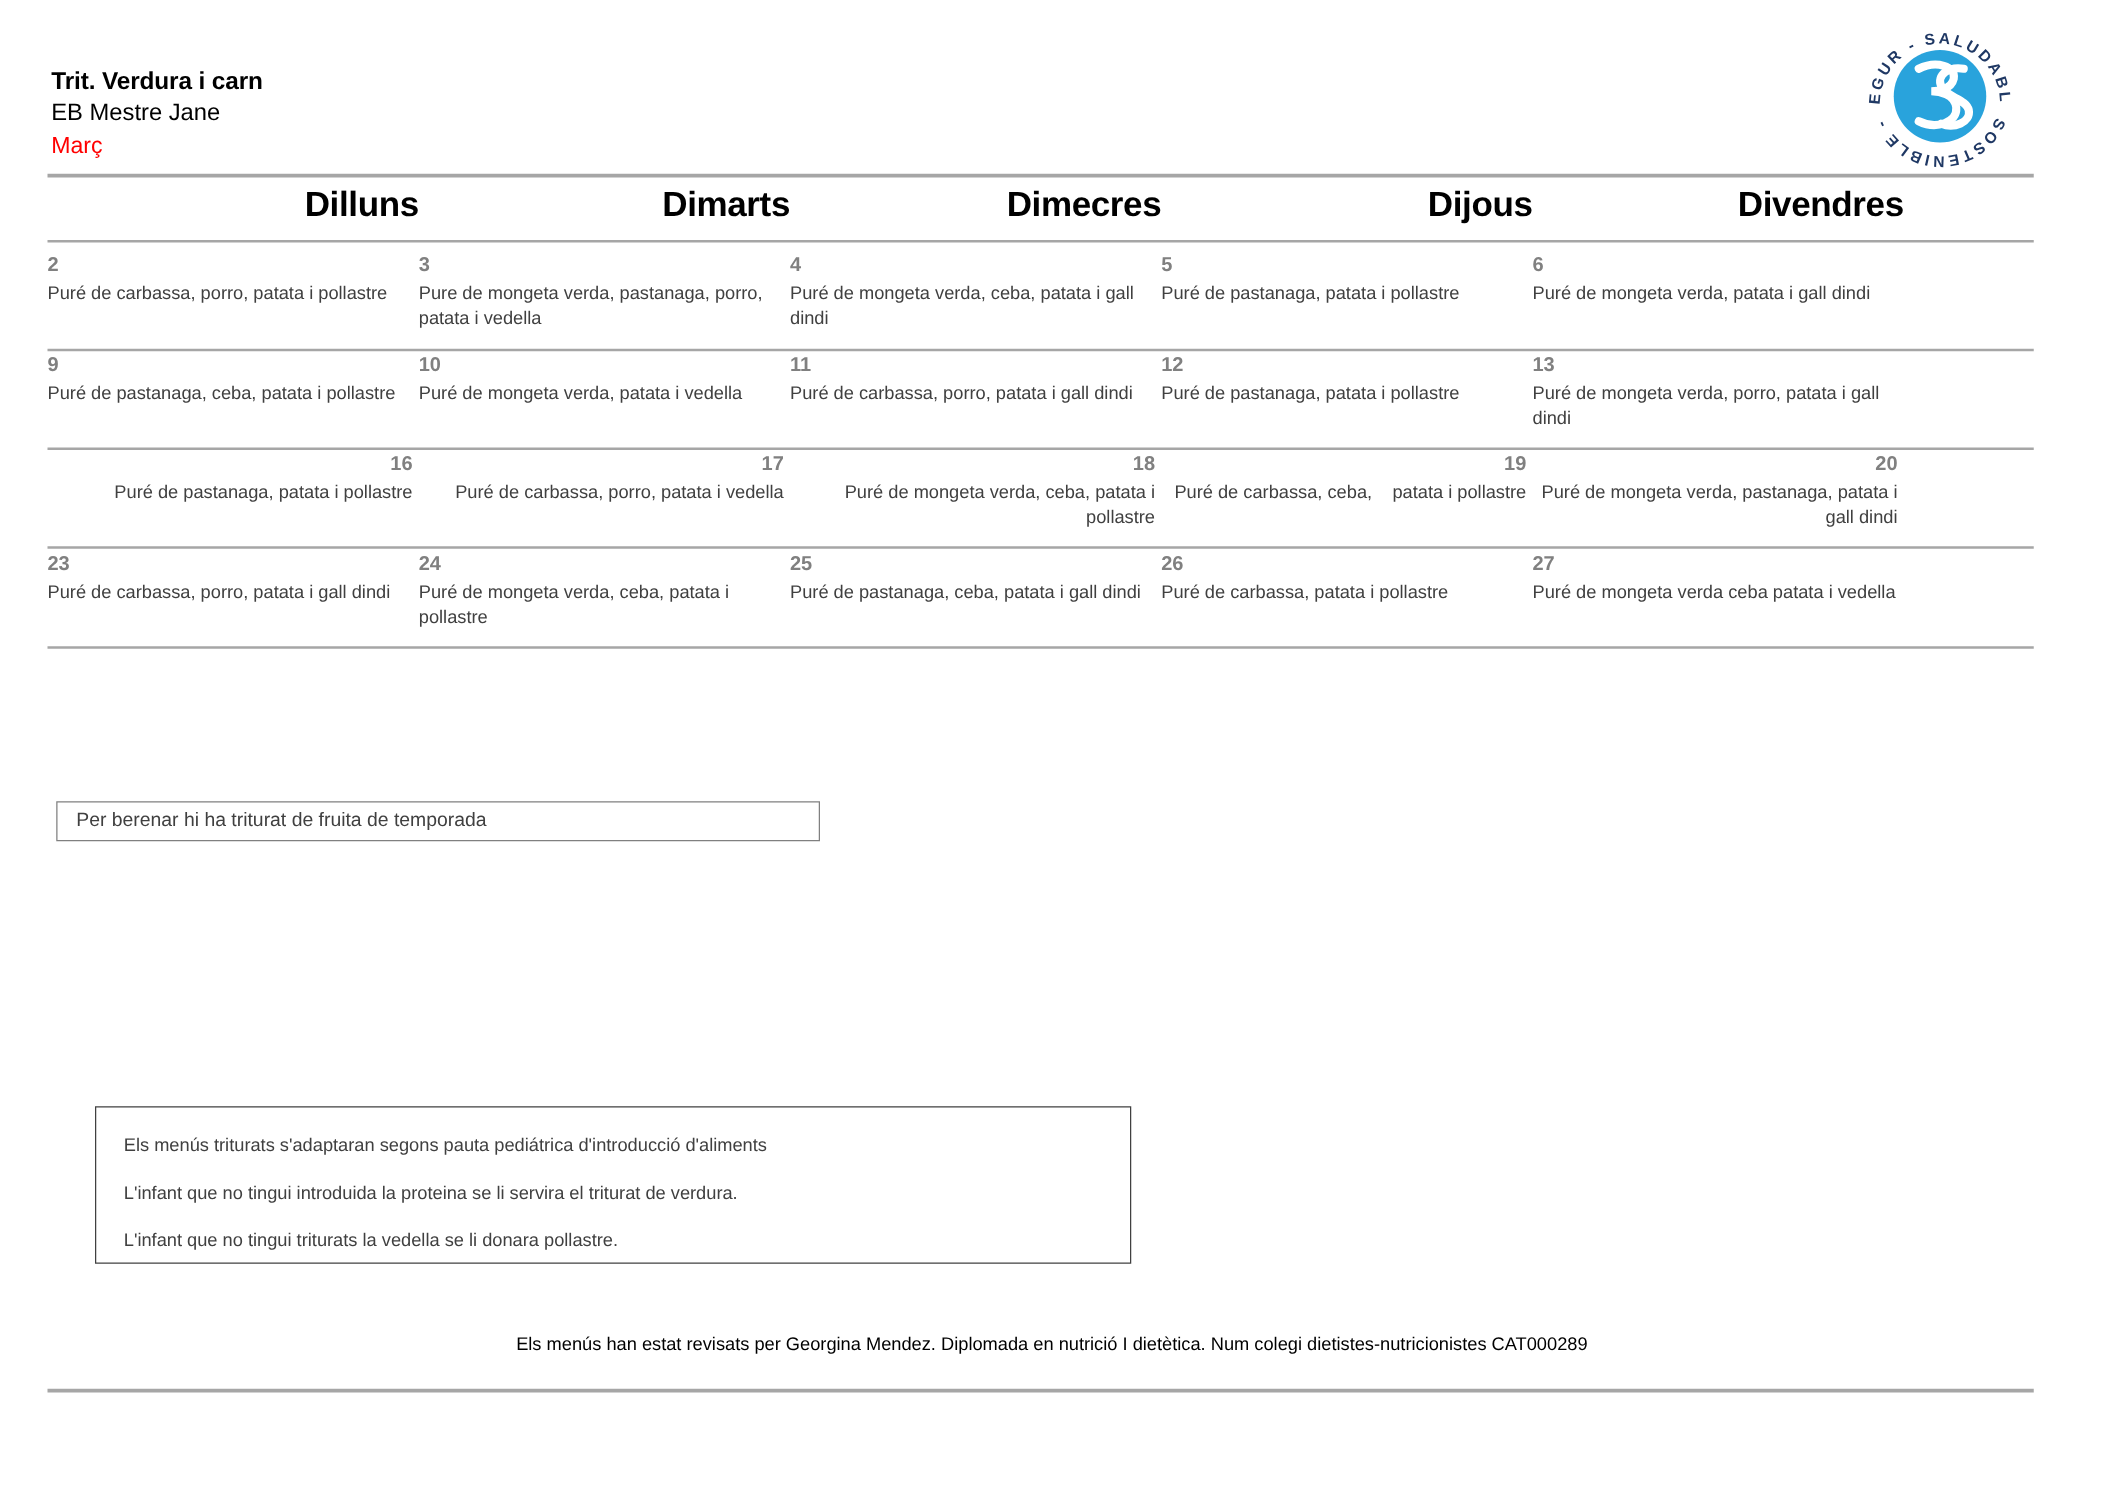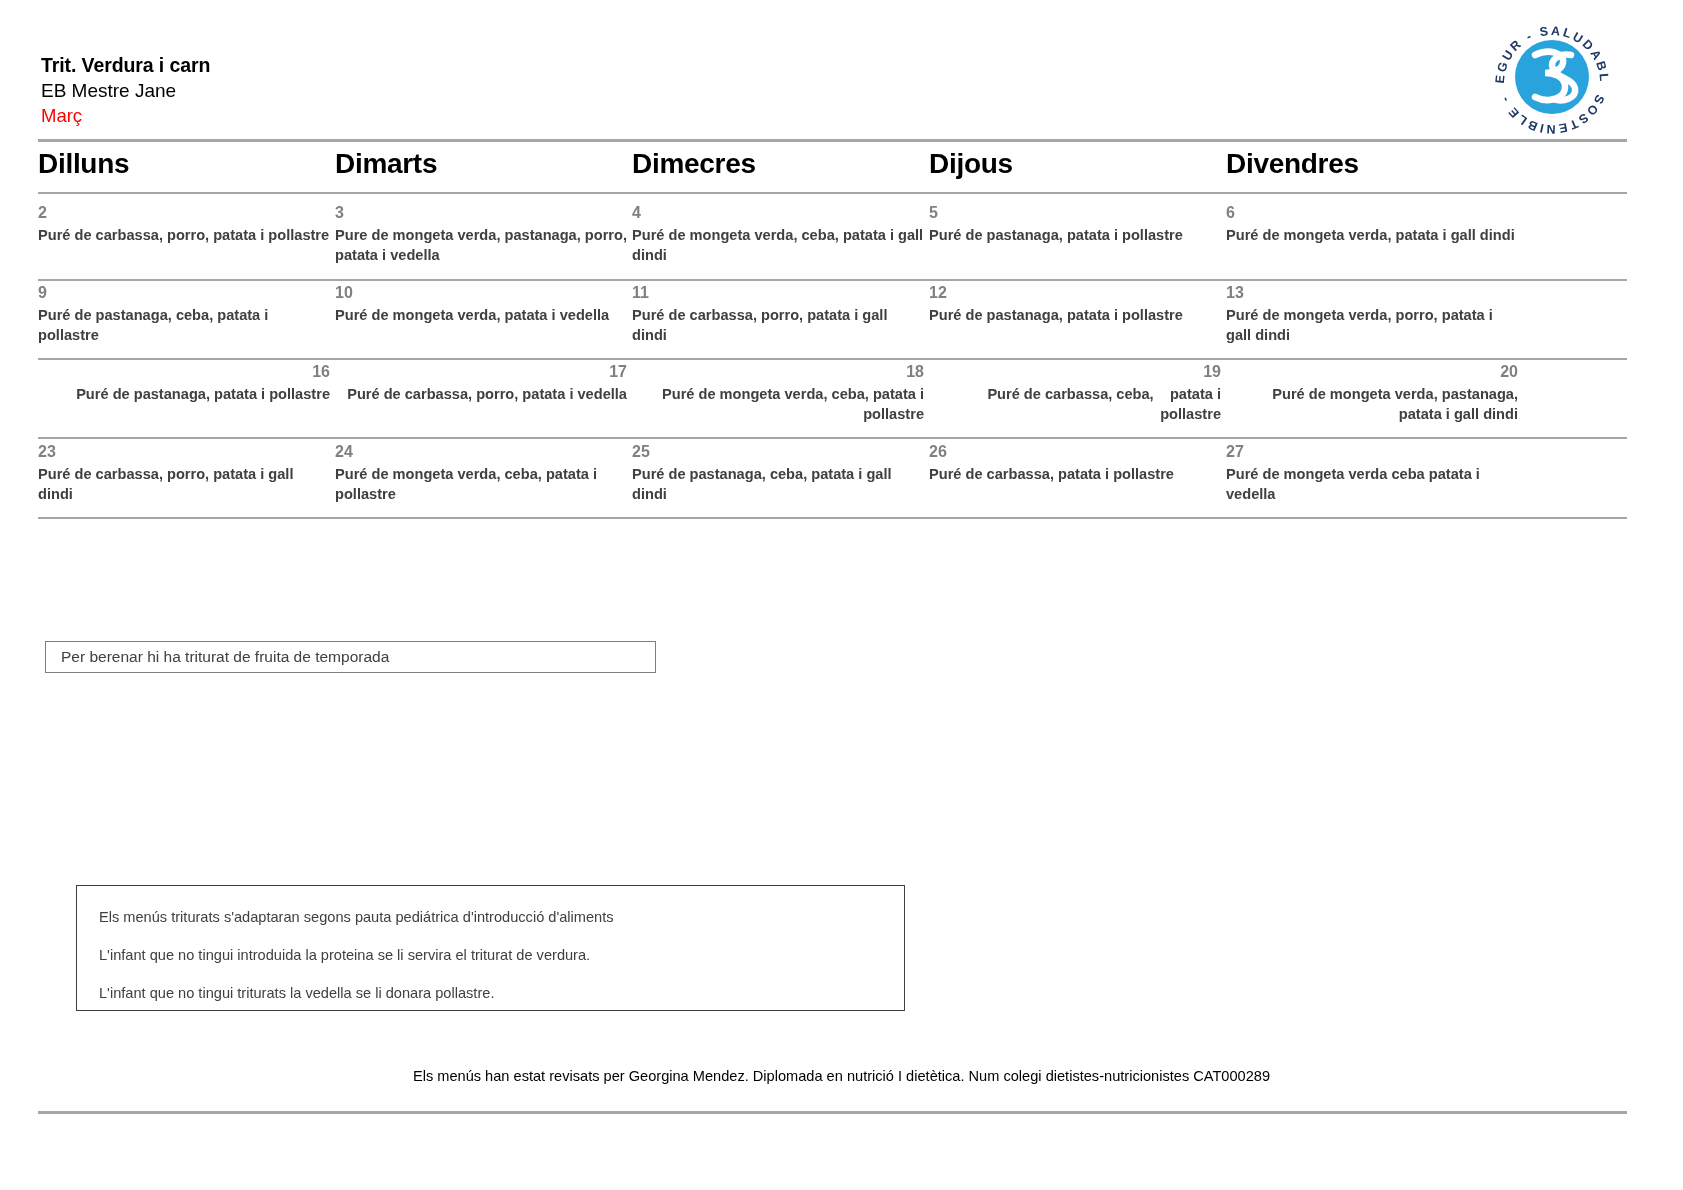--- a/index.html
+++ b/index.html
@@ -82,21 +82,21 @@
   
   .dayheader-row {
     position: absolute;
     left: 38px;
     top: 148px;
     width: 1489px;
     display: flex;
   }
   .dayheader {
     width: 297px;
-    text-align: left;
+    text-align: right;
     font-size: 28px;
     font-weight: bold;
     letter-spacing: -0.3px;
     color: #000;
   }
 
   
   .weeks {
     position: absolute;
     left: 38px;
@@ -124,21 +124,20 @@
     font-weight: bold;
     color: #808080;
     line-height: 19px;
     margin-bottom: 4px;
   }
   .day-text {
     font-size: 14.6px;
     color: #404040;
     line-height: 19.5px;
     white-space: pre-wrap;
-    font-weight: bold;
   }
 
   
   .snack-box {
     position: absolute;
     left: 45px;
     top: 641px;
     width: 611px;
     height: 32px;
     border: 1.4px solid #808080;

